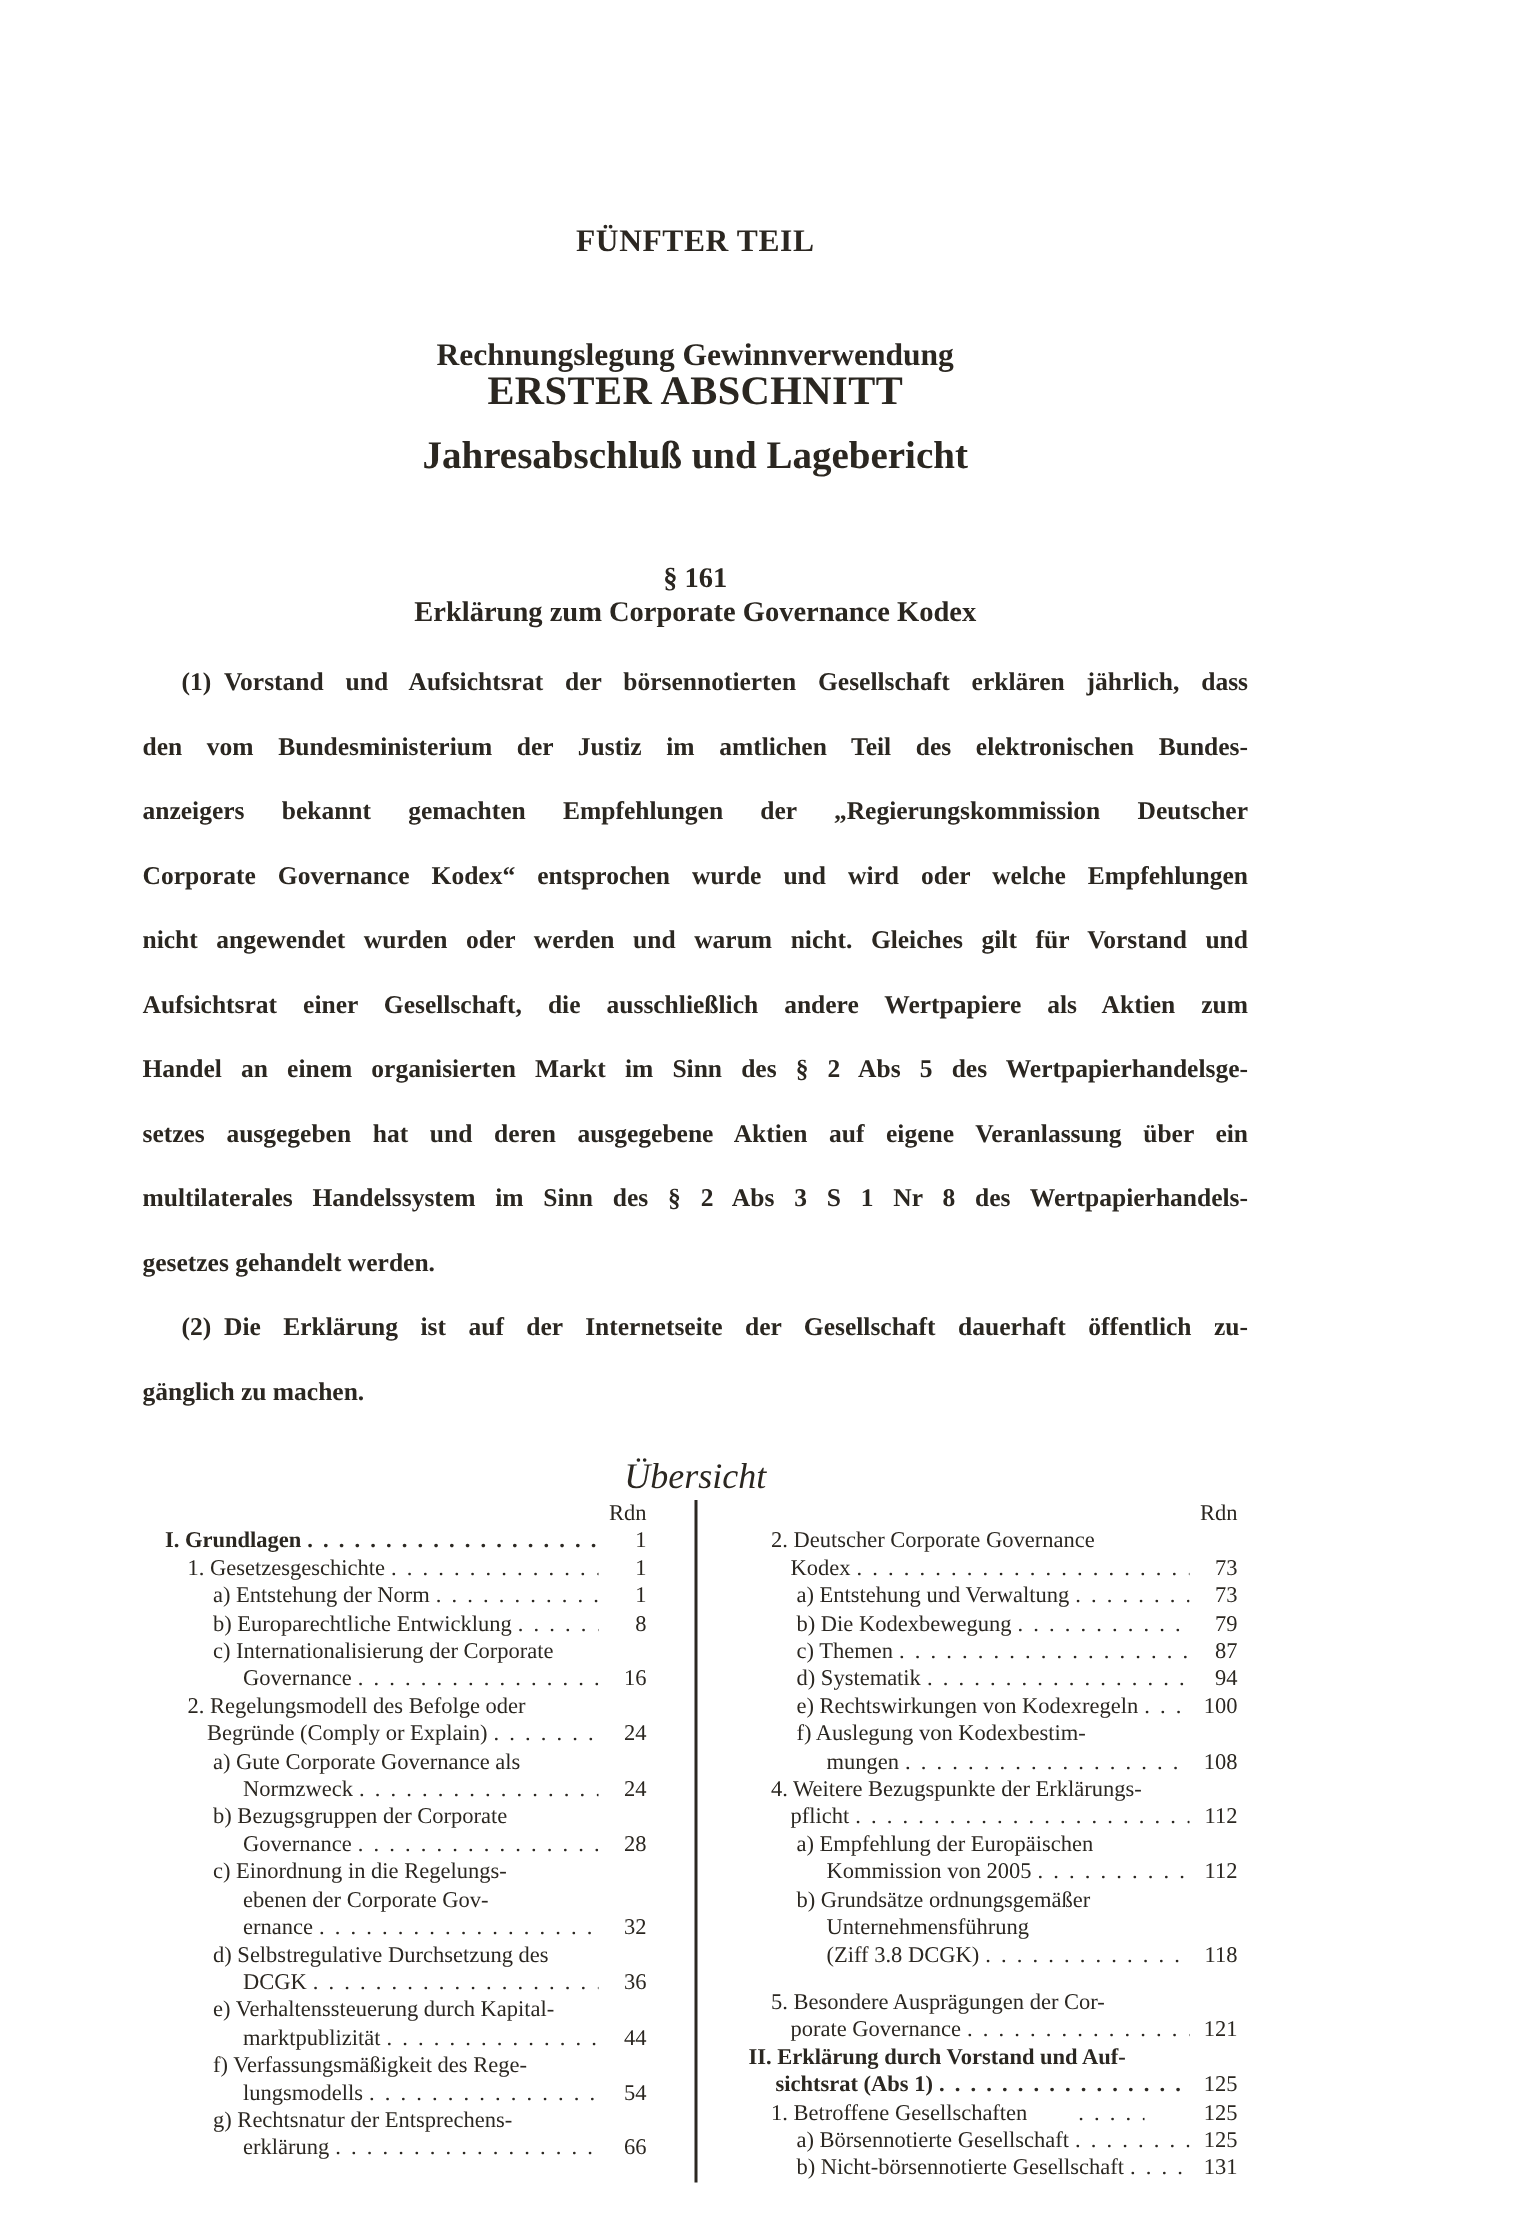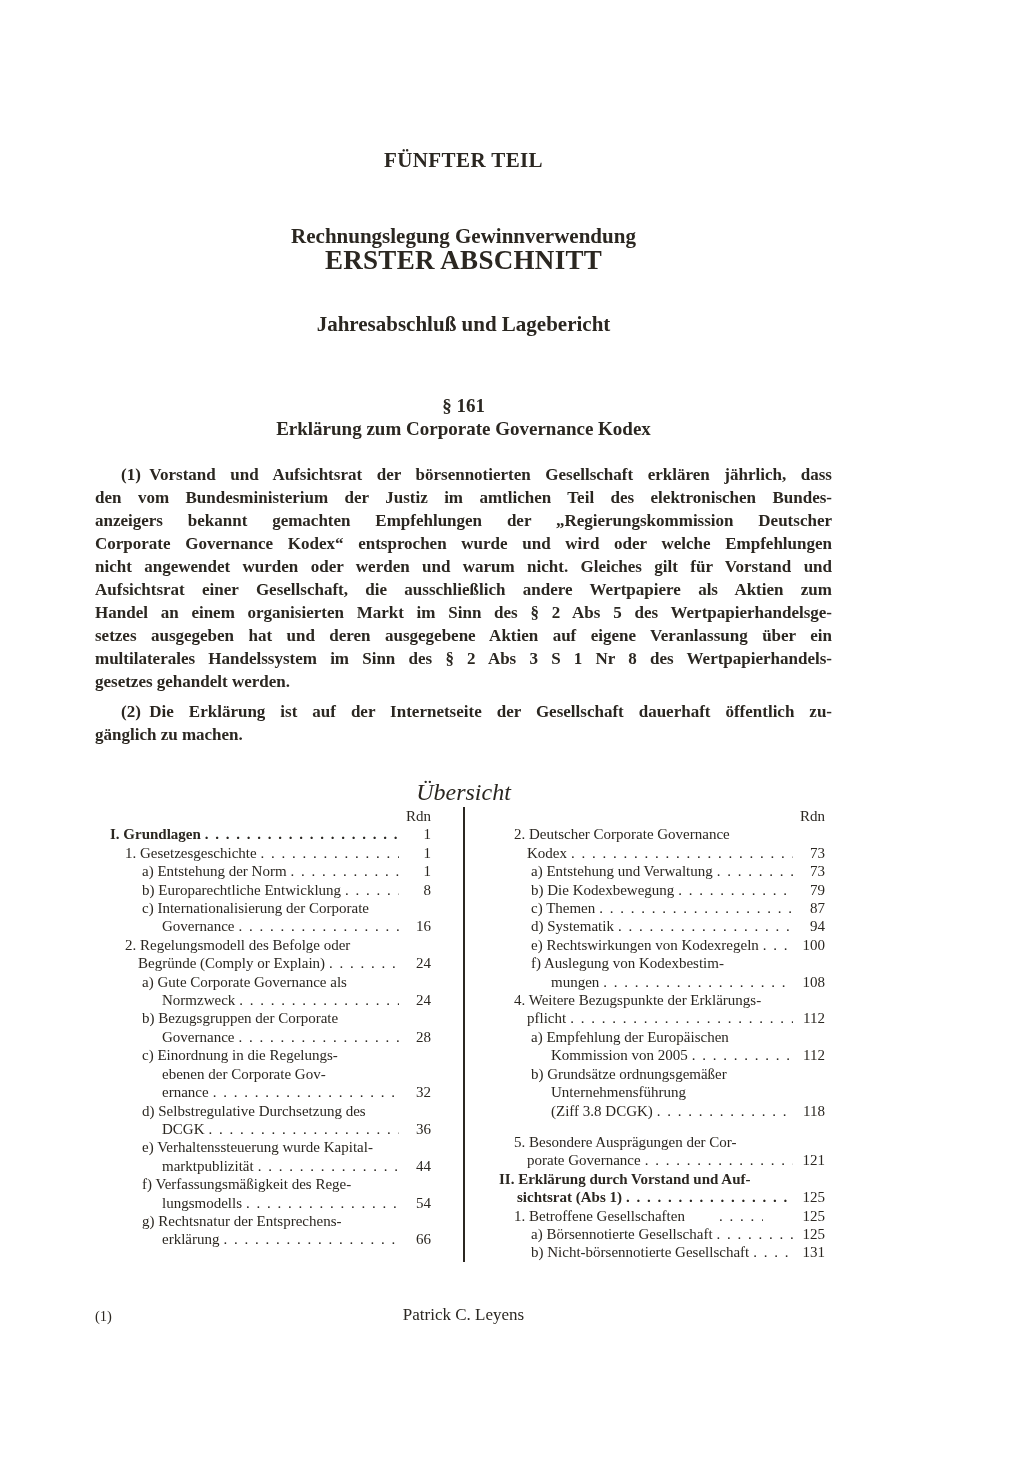--- a/index.html
+++ b/index.html
@@ -12,32 +12,33 @@
     font-family: "Liberation Serif", "DejaVu Serif", serif;
     overflow: hidden;
   }
   .content {
     padding: 0 192px 0 95px; 
   }
   .h-center { text-align: center; font-weight: bold; }
   .h-part         { margin-top: 148px; font-size: 21px; line-height: 24px; letter-spacing: 0.4px; }
   .h-part-subject { margin-top: 52px;  font-size: 21px; line-height: 24px; }
   .h-abschnitt    {  font-size: 27px; line-height: 24px; letter-spacing: 0.3px; }
-  .h-absch-subj   { margin-top: 40px;  font-size: 21px; line-height: 24px; }
+  .h-absch-subj   { margin-top: 20px;  font-size: 26px; line-height: 24px; }
   .statute-head   { margin-top: 58px;  font-size: 19px; line-height: 23px; }
   .statute-body   { margin-top: 23px; font-size: 17px; font-weight: bold; }
   .st-para { margin: 0; }
   .st-para + .st-para { margin-top: 7px; }
   .st-line {
     line-height: 23px;
     text-align: justify;
     text-align-last: justify;
     text-justify: inter-word;
     overflow: hidden;
     height: 23px;
+    margin-top: 20px;
   }
   .st-line.first { padding-left: 26px; }
   .st-line.last  { text-align-last: left; }
   .ue-title {
     margin-top: 34px;
     text-align: center;
     font-style: italic;
     font-size: 24px;
     line-height: 24px;
   }
@@ -171,21 +172,21 @@
             <span class="t-label">ernance</span>
             <span class="t-leader">. . . . . . . . . . . . . . . . . . . . . . . . . . . . . . . . . . . . . . . . . . . . . . . . . . . . . . . . . . . .</span>
             <span class="t-rdn">32</span>
           </div>
           <div class="t-row" style="padding-left: 32px;">d) Selbstregulative Durchsetzung des</div>
           <div class="t-row t-last" style="padding-left: 52px;">
             <span class="t-label">DCGK</span>
             <span class="t-leader">. . . . . . . . . . . . . . . . . . . . . . . . . . . . . . . . . . . . . . . . . . . . . . . . . . . . . . . . . . . .</span>
             <span class="t-rdn">36</span>
           </div>
-          <div class="t-row" style="padding-left: 32px;">e) Verhaltenssteuerung wurde Kapital-</div>
+          <div class="t-row" style="padding-left: 32px;">e) Verhaltenssteuerung durch Kapital-</div>
           <div class="t-row t-last" style="padding-left: 52px;">
             <span class="t-label">marktpublizität</span>
             <span class="t-leader">. . . . . . . . . . . . . . . . . . . . . . . . . . . . . . . . . . . . . . . . . . . . . . . . . . . . . . . . . . . .</span>
             <span class="t-rdn">44</span>
           </div>
           <div class="t-row" style="padding-left: 32px;">f) Verfassungsmäßigkeit des Rege-</div>
           <div class="t-row t-last" style="padding-left: 52px;">
             <span class="t-label">lungsmodells</span>
             <span class="t-leader">. . . . . . . . . . . . . . . . . . . . . . . . . . . . . . . . . . . . . . . . . . . . . . . . . . . . . . . . . . . .</span>
             <span class="t-rdn">54</span>

